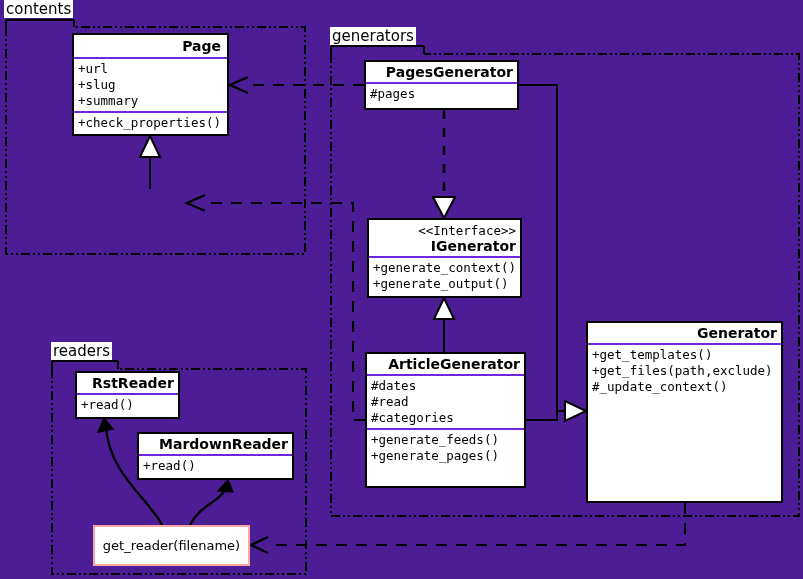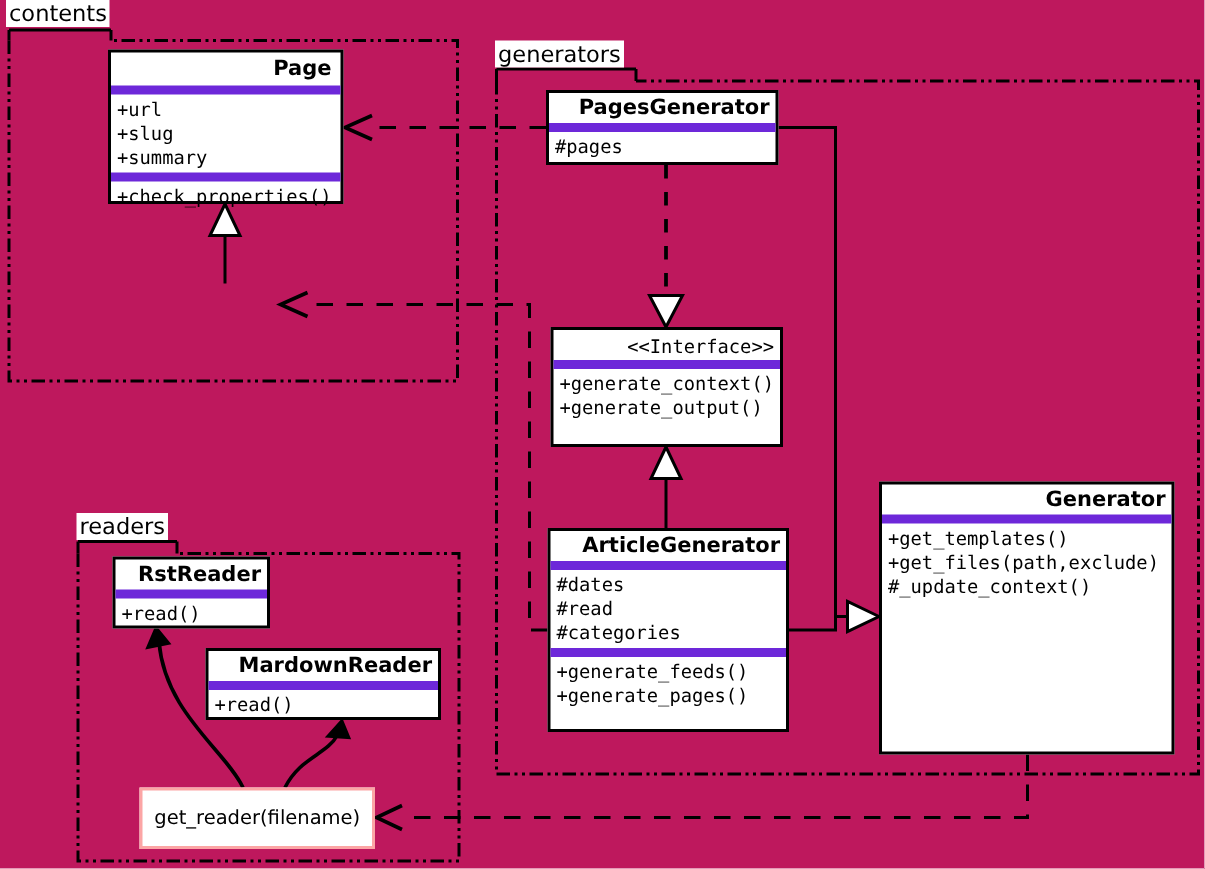--- a/index.html
+++ b/index.html
@@ -1,26 +1,26 @@
 <!DOCTYPE html>
 <html><head>
 <meta charset="utf-8">
 <style>
   html,body{margin:0;padding:0;background:#ffffff;}
   body{width:803px;height:579px;font-family:"DejaVu Sans",sans-serif;}
-  #canvas{position:relative;width:803px;height:579px;overflow:hidden;background:#be185d;}
+  #canvas{position:relative;width:803px;height:579px;overflow:hidden;background:#4c1d95;}
   svg.layer{position:absolute;left:0;top:0;width:803px;height:579px;}
 
   
   .uml{position:absolute;background:#fff;border:2px solid #000;box-sizing:border-box;z-index:5;}
   .uml .title{font-family:"DejaVu Sans",sans-serif;font-weight:bold;text-align:right;
               font-size:14px;line-height:16px;padding:3px 6px;color:#000;}
   .uml .stereo{font-family:"DejaVu Sans Mono",monospace;font-weight:normal;font-size:12.5px;
                line-height:15px;text-align:right;color:#000;}
-  .uml .sep{border-top:6px solid #6d28d9;}
+  .uml .sep{border-top:2px solid #6d28d9;}
   .uml .compartment{font-family:"DejaVu Sans Mono",monospace;font-size:12.5px;
                     line-height:16px;padding:2px 3px 2px 4px;color:#000;}
   .uml .compartment div{white-space:nowrap;}
   .plainbox{position:absolute;background:#fff;border:2px solid #fca5a5;box-sizing:border-box;
             display:flex;align-items:center;justify-content:center;z-index:5;
             font-family:"DejaVu Sans",sans-serif;font-size:13px;color:#000;}
 
   
   .pkglabel{position:absolute;font-family:"DejaVu Sans",sans-serif;font-size:15px;
             color:#000;z-index:6;background:#fff;padding:0 2px;}
@@ -130,20 +130,21 @@
   <div class="uml" style="left:364px;top:60px;width:155px;height:50px;">
     <div class="title" style="padding:2px 4px;">PagesGenerator</div>
     <div class="compartment sep">
       <div>#pages</div>
     </div>
   </div>
 
   <div class="uml" style="left:367px;top:218px;width:155px;height:80px;">
     <div style="padding:3px 4px 2px 4px;">
       <div class="stereo">&lt;&lt;Interface&gt;&gt;</div>
+      <div class="title" style="padding:0;">IGenerator</div>
     </div>
     <div class="compartment sep">
       <div>+generate_context()</div>
       <div>+generate_output()</div>
     </div>
   </div>
 
   <div class="uml" style="left:365px;top:352px;width:161px;height:136px;">
     <div class="title" style="padding:2px 4px;">ArticleGenerator</div>
     <div class="compartment sep">

